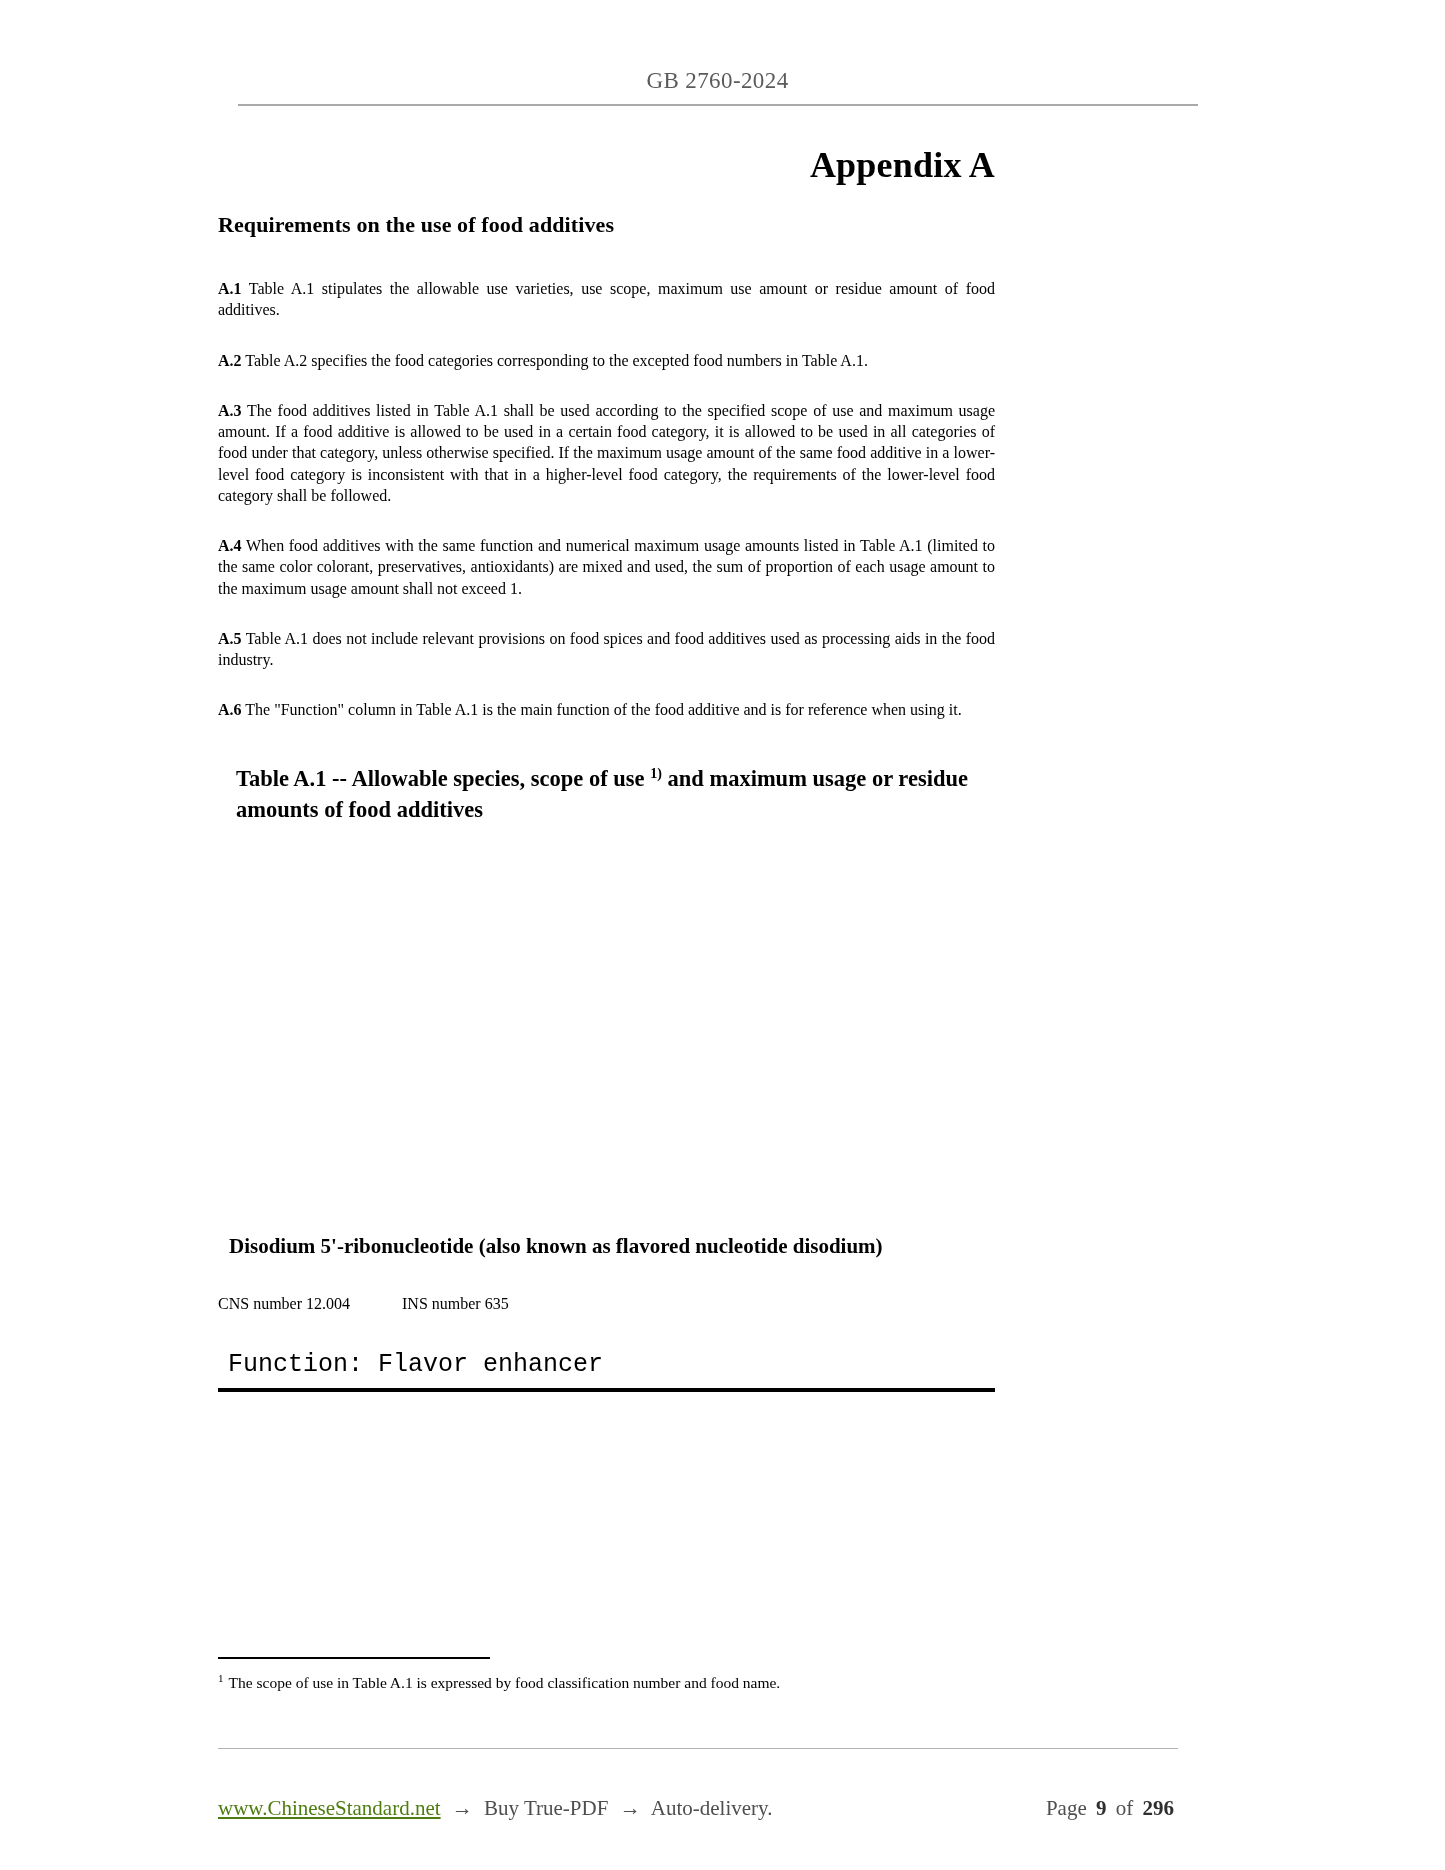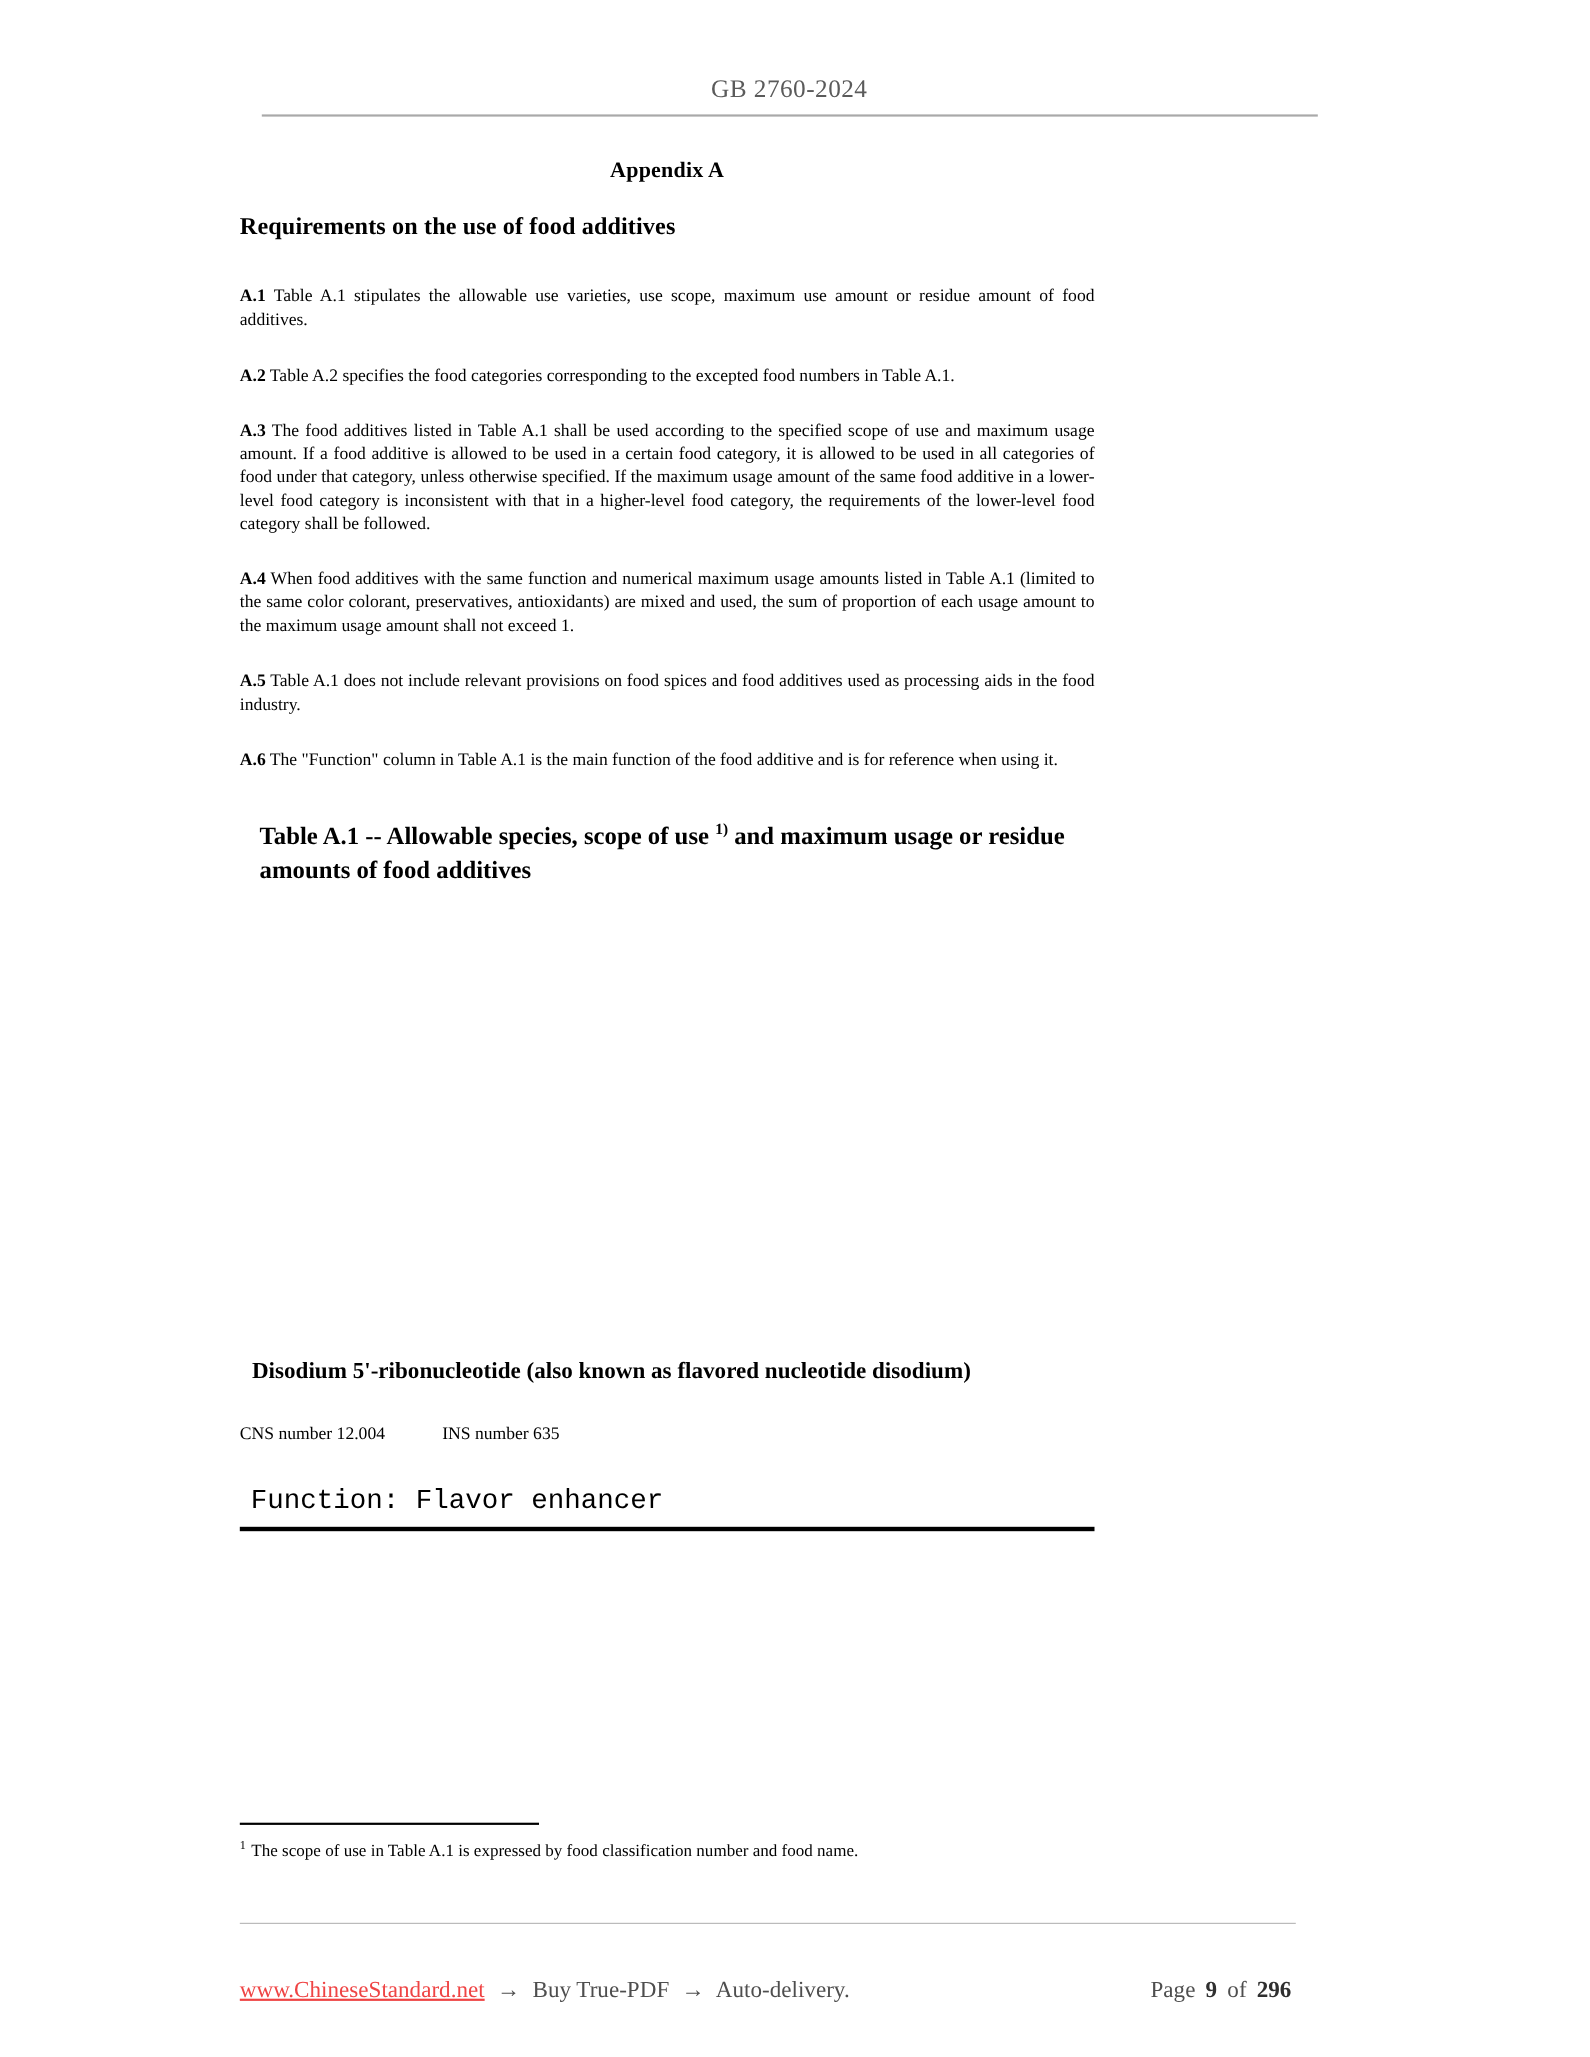--- a/index.html
+++ b/index.html
@@ -46,23 +46,23 @@
 
   
   .content {
     position: absolute;
     top: 140px;
     left: 218px;
     width: 777px;
   }
 
   h1.appendix-title {
-    font-size: 20px;
-    font-weight: bold;
-    text-align: center;
+    font-size: 36px;
+    font-weight: bold;
+    text-align: right;
     margin: 0 0 0 0;
     padding-top: 4px;
     letter-spacing: 0.2px;
   }
   h2.appendix-subtitle {
     font-size: 22px;
     font-weight: bold;
     text-align: left;
     margin: 26px 0 0 0;
     letter-spacing: 0.1px;
@@ -173,21 +173,21 @@
     color: #4e4e4e;
     display: flex;
     align-items: baseline;
     justify-content: space-between;
   }
   .footer-left {
     white-space: nowrap;
   }
   .footer-link {
     text-decoration: underline;
-    color: #ef4444;
+    color: #4d7c0f;
   }
   .footer-arrow {
     margin: 0 6px;
     font-size: 21px;
   }
   .footer-right {
     white-space: nowrap;
     margin-top: 24px;
   }
   .footer-right .page-num,

